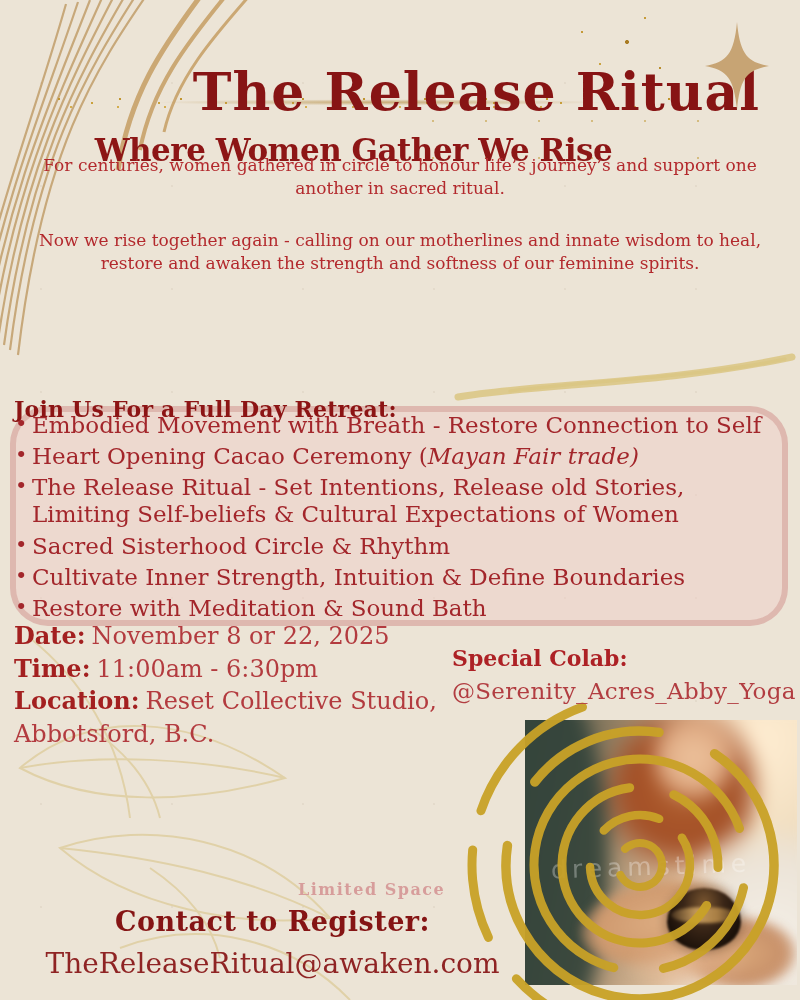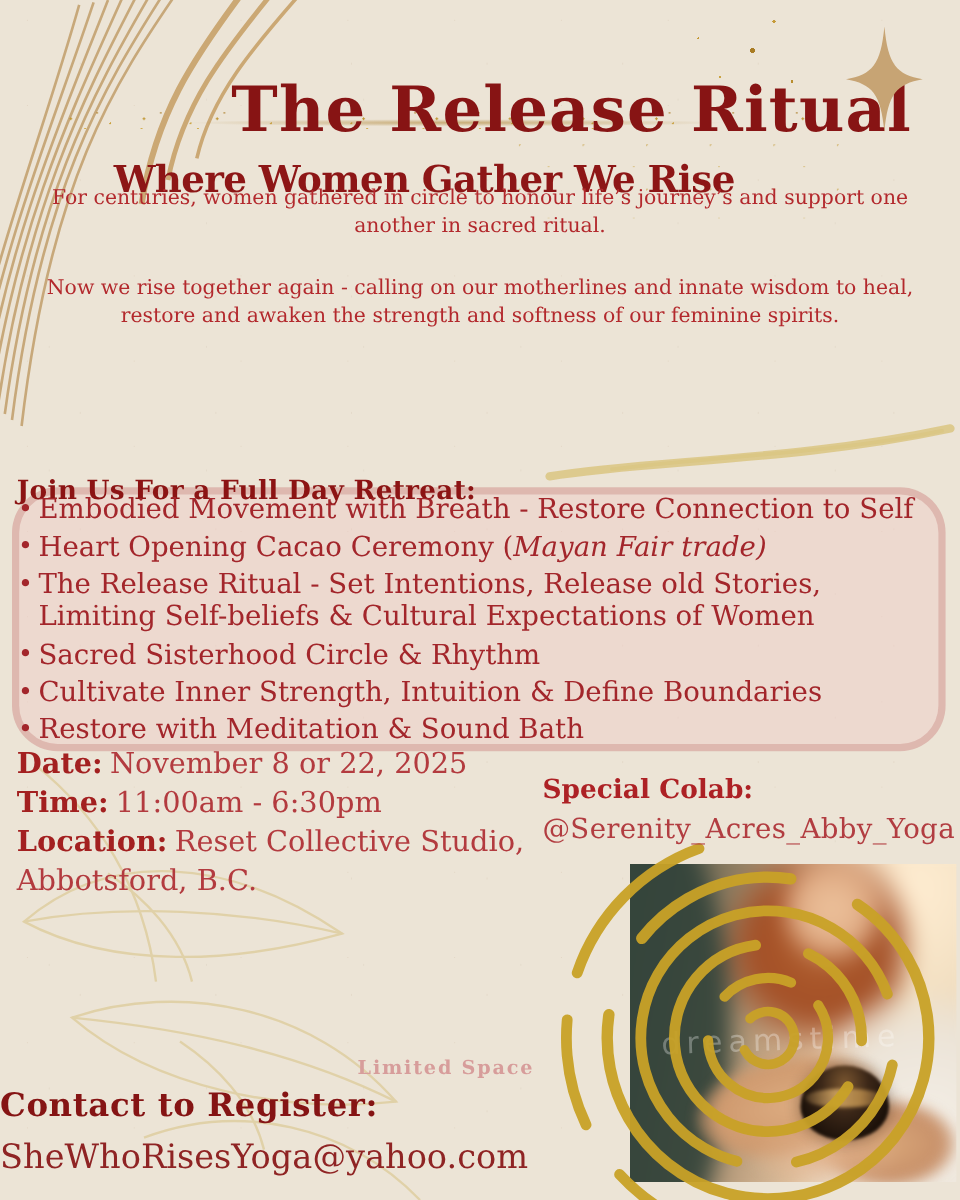--- a/index.html
+++ b/index.html
@@ -81,21 +81,21 @@
   .details b{color:#a32020; font-weight:bold; margin-right:6px;}
   .limited-space{
     position:absolute; left:298px; top:868px; z-index:4;
     font-size:16px; font-weight:bold; color:#d79d9b; letter-spacing:1.5px;margin-top:12px;
   }
   
   .collab{position:absolute; right:8px; top:645px; width:340px; text-align:left; z-index:4;}
   .collab-heading{margin:0; font-size:22px; font-weight:bold; color:#ad2125;}
   .collab-handle{margin:7px 0 0 0; font-size:23px; color:#b23d41; letter-spacing:.3px;}
   
-  .contact{position:absolute; left:0; top:906px; width:545px; text-align:left; z-index:4;}
+  .contact{position:absolute; left:0; top:906px; width:545px; text-align:center; z-index:4;}
   .contact-heading{margin:0; font-size:27px; font-weight:bold; color:#851414; letter-spacing:.5px;}
   .contact-email{margin:10px 0 0 0; font-size:28px; color:#8f2424;}
   
   .photo{position:absolute; left:525px; top:720px; width:272px; height:265px; overflow:hidden; z-index:1;}
   .photo .blob{position:absolute; border-radius:50%;}
   .ph-blur{position:absolute; inset:-18px; filter:blur(9px);}
   .ph-bg{position:absolute; inset:0;
     background:linear-gradient(100deg,#4c5948 0%,#5e6050 16%,#8d7c60 30%,#c3a584 45%,#e6c8a6 60%,#f2dfc0 75%,#ecd9bd 100%);}
   .ph-dark{left:-12%; top:-10%; width:45%; height:125%; background:#32423a; opacity:.9;}
   .ph-glow{right:-18%; top:-18%; width:75%; height:62%;
@@ -230,16 +230,16 @@
       <circle cx="260" cy="175" r="50" stroke-width="8.5" stroke-dasharray="120 40 60 30" transform="rotate(40 260 175)"></circle>
       <circle cx="260" cy="175" r="78" stroke-width="9" stroke-dasharray="180 45 90 40" transform="rotate(130 260 175)"></circle>
       <circle cx="260" cy="175" r="106" stroke-width="9" stroke-dasharray="240 60 120 50" transform="rotate(210 260 175)"></circle>
       <circle cx="260" cy="175" r="134" stroke-width="9.5" stroke-dasharray="300 70 140 60" transform="rotate(60 260 175)"></circle>
       <path d="M202.5,17.1 A168,168 0 0 0 230.8,340.4" stroke-width="9" stroke-dasharray="150 40 90 50"></path>
     </g>
   </svg>
 
   <div class="contact">
     <p class="contact-heading">Contact to Register:</p>
-    <p class="contact-email">SheWhoRisesYoga@yahoo.com</p>
+    <p class="contact-email">TheReleaseRitual@awaken.com</p>
   </div>
 
 </div>
 
 </body></html>

